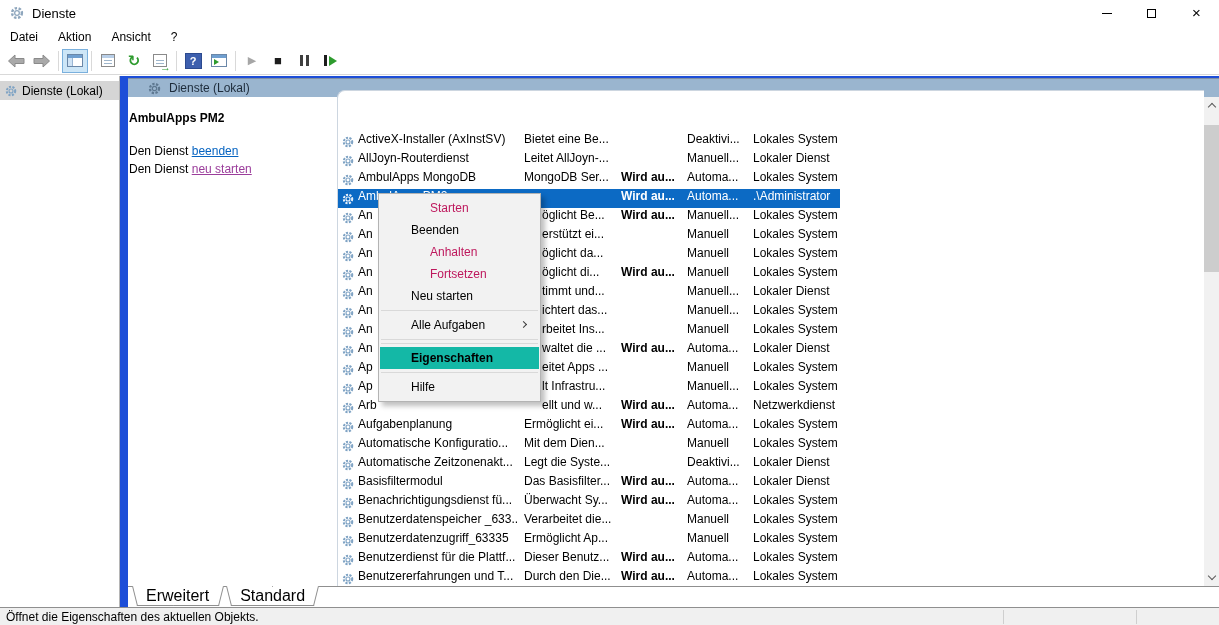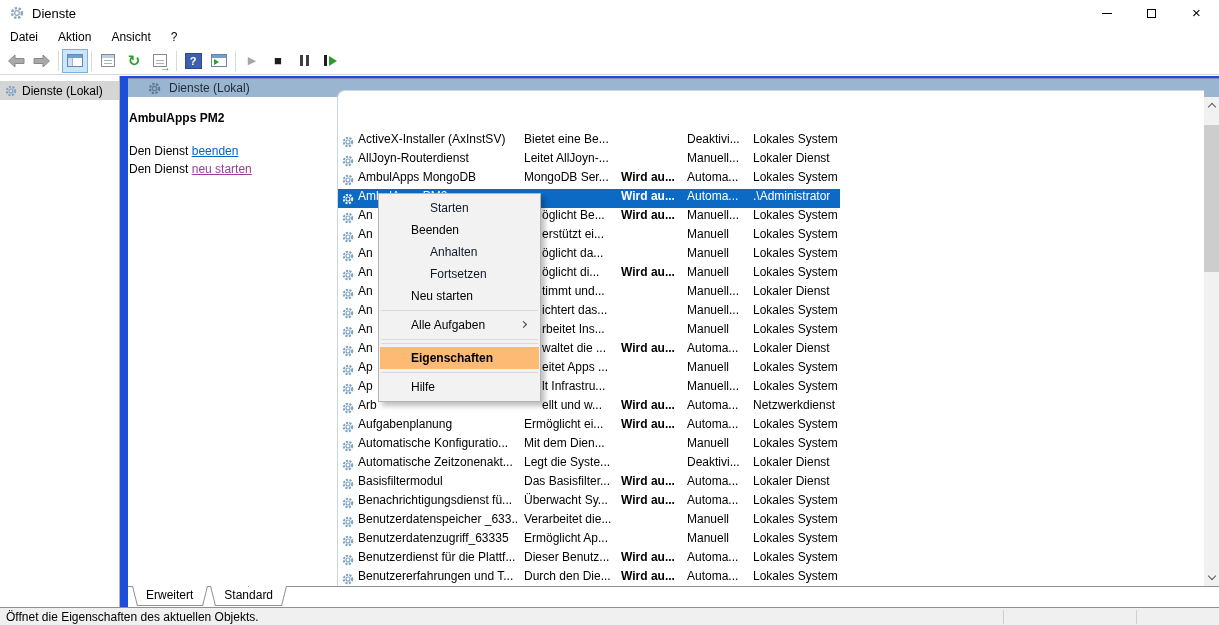--- a/index.html
+++ b/index.html
@@ -87,40 +87,40 @@
   .scrollbar { position:absolute; right:0; top:0; bottom:0; width:15px; background:#f1f1f1; }
   .sb-arrow { position:absolute; left:0; right:0; height:17px; display:flex; align-items:center; justify-content:center; background:#f1f1f1; }
   .sb-arrow.up { top:0; }
   .sb-arrow.down { bottom:0; }
   .chev-up { width:6px; height:6px; border-left:1.6px solid #5a5a5a; border-top:1.6px solid #5a5a5a; transform:rotate(45deg); margin-top:3px; }
   .chev-down { width:6px; height:6px; border-right:1.6px solid #5a5a5a; border-bottom:1.6px solid #5a5a5a; transform:rotate(45deg); margin-bottom:3px; }
   .sb-thumb { position:absolute; left:0; right:0; top:28px; height:147px; background:#cdcdcd; }
 
   .tabstrip { position:absolute; left:0; right:0; bottom:0; height:21px; background:#fff; border-top:1px solid #8f8f8f; }
   .tabs { position:absolute; top:-1px; left:4px; display:flex; gap:3px; }
-  .tab { position:relative; height:20px; line-height:19px; padding:0 14px; font-size:12px; }
+  .tab { position:relative; height:20px; line-height:19px; padding:0 14px; font-size:16px; }
   .tab::before { content:""; position:absolute; top:0; bottom:0; left:0; right:50%; background:#fff;
      border-left:1px solid #8f8f8f; border-bottom:1px solid #8f8f8f; transform:skewX(14deg); transform-origin:top left; }
   .tab::after { content:""; position:absolute; top:0; bottom:0; left:50%; right:0; background:#fff;
      border-right:1px solid #8f8f8f; border-bottom:1px solid #8f8f8f; transform:skewX(-14deg); transform-origin:top right; }
   .tab .lbl { position:relative; z-index:1; }
 
   
   .statusbar { position:absolute; left:0; right:0; bottom:0; height:18px; background:#f0f0f0; border-top:1px solid #8f8f8f; }
   .statusbar .sb-text { position:absolute; left:6px; top:2px; }
   .sb-div { position:absolute; top:2px; bottom:1px; width:1px; background:#cfcfcf; }
   .sb-div.d1 { left:1003px; }
   .sb-div.d2 { left:1136px; }
 
   
   .ctx-menu { position:absolute; left:378px; top:193px; width:163px; background:#f2f2f2;
      border:1px solid #b3b3b3; box-shadow:4px 4px 5px rgba(0,0,0,0.25); padding:3px 0; z-index:10; }
   .ctx-item { position:relative; height:22px; line-height:22px; padding-left:31px; margin:0 1px; white-space:nowrap; }
-  .ctx-item.disabled { color:#0f172a;margin-left:20px; }
-  .ctx-item.highlighted { background:#fdba74; }
+  .ctx-item.disabled { color:#be185d;margin-left:20px; }
+  .ctx-item.highlighted { background:#14b8a6; }
   .ctx-item.bold { font-weight:bold; }
   .ctx-sep { height:1px; background:#d9d9d9; margin:3px 2px; }
   .ctx-chev { position:absolute; right:13px; top:8px; width:5px; height:5px; border-top:1.4px solid #3a3a3a; border-right:1.4px solid #3a3a3a; transform:rotate(45deg); }
 
   .gear { display:inline-block; }
 </style>
 </head>
 <body>
 
 <div class="window">

